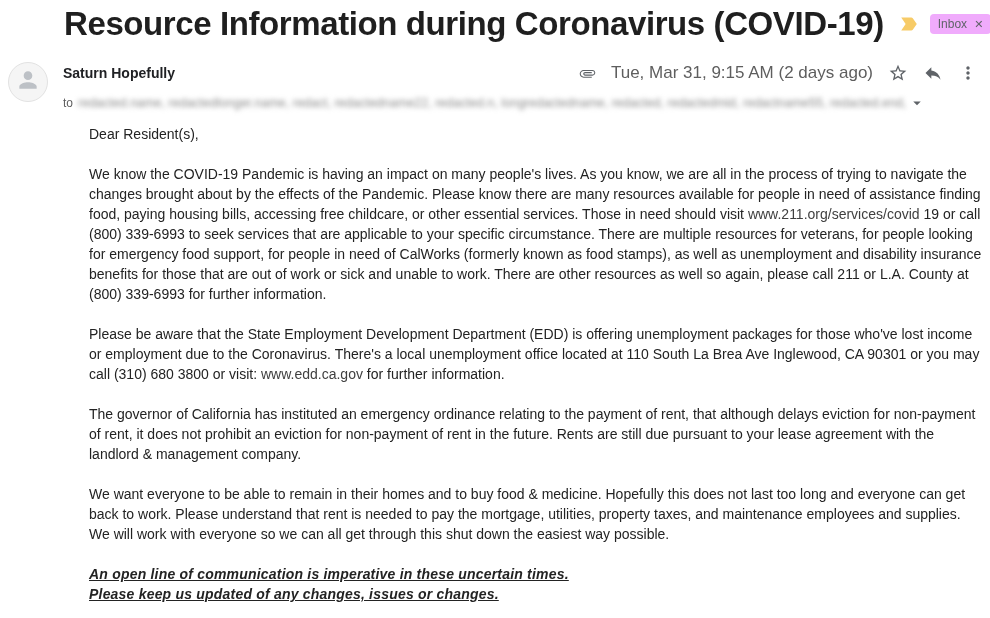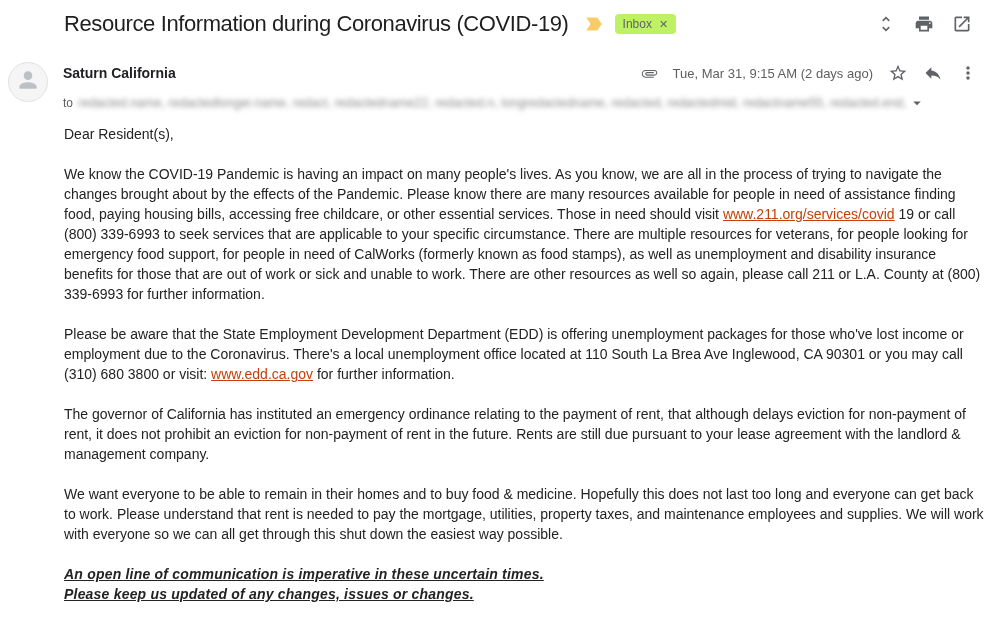--- a/index.html
+++ b/index.html
@@ -10,63 +10,63 @@
     color:#222222;
   }
   .page { position:relative; width:990px; height:618px; background:#fff; }
 
   
   .subject-row {
     display:flex; align-items:center;
     padding:6px 18px 0 64px; height:42px;
   }
   .subject-title {
-    font-size:22px; font-weight:400; color:#1f1f1f;
+    font-size:33px; font-weight:700; color:#1f1f1f;
     letter-spacing:-0.4px; white-space:nowrap;
   }
   .imp-marker { margin-left:14px; display:inline-flex; align-items:center; }
   .chip {
     margin-left:10px; display:inline-flex; align-items:flex-end; gap:7px;
-    background:#bef264; color:#5f6368; font-size:12px;
+    background:#f0abfc; color:#5f6368; font-size:12px;
     padding:3px 8px; border-radius:4px; white-space:nowrap; cursor:default;
   }
   .chip-x { font-size:11px; color:#5f6368; cursor:pointer; }
   .subject-icons { margin-left:auto; display:flex; align-items:center; gap:18px; }
   .ibtn { display:inline-flex; align-items:center; justify-content:center; cursor:pointer; }
   .ibtn svg, .imp-marker svg { display:block; }
 
   
   .msg-header { display:flex; margin-top:20px; padding:0 12px 0 8px; }
   .avatar {
     width:40px; height:40px; border-radius:50%;
     background:#f5f5f5; border:1px solid #e2e2e2;
     display:flex; align-items:center; justify-content:center;
     flex:0 0 auto; cursor:pointer;
   }
   .sender-block { flex:1; margin-left:15px; min-width:0; }
   .sender-row { display:flex; align-items:center; justify-content:space-between; height:22px; }
   .sender-name { font-size:14px; font-weight:700; color:#202124; }
   .meta { display:flex; align-items:center; gap:15px; }
-  .meta-date { font-size:13px; color:#5e5e5e; white-space:nowrap; }
+  .meta-date { font-size:17px; color:#5e5e5e; white-space:nowrap; }
   .clip { display:inline-flex; transform:rotate(90deg); }
   .to-row { display:flex; align-items:center; margin-top:10px; font-size:12px; color:#5e5e5e; }
   .to-blur {
     margin-left:5px; width:828px; overflow:hidden; white-space:nowrap;
     filter:blur(2.6px); color:#8a8a8a; font-size:12.5px;
   }
   .dd { display:inline-flex; margin-left:2px; cursor:pointer; }
 
   
   .body-text {
     padding:12px 6px 0 64px;
-    font-size:14px; line-height:20px; color:#232323;
+    font-size:14px; line-height:20px; color:#232323;margin-left:25px;
   }
   .para { margin-top:20px; }
   .para.greeting { margin-top:0; }
-  .body-text a { color:#c2410c; text-decoration:underline; cursor:pointer; }
+  .body-text a { color:#404040; cursor:pointer; }
   .closing { margin-top:20px; font-weight:700; font-style:italic; letter-spacing:0.2px;text-decoration:underline; }
   .closing div { margin:0; }
 </style>
 </head>
 <body>
 
 <div class="page">
 
   <div class="subject-row">
     <h1 class="subject-title">Resource Information during Coronavirus (COVID-19)</h1>
@@ -101,21 +101,21 @@
   <div class="msg-header">
     <div class="avatar">
       <span>
         <svg width="26" height="26" viewBox="0 0 24 24" fill="#bdc1c6">
             <path d="M12 12c2.21 0 4-1.79 4-4s-1.79-4-4-4-4 1.79-4 4 1.79 4 4 4zm0 2c-2.67 0-8 1.34-8 4v2h16v-2c0-2.66-5.33-4-8-4z"></path>
           </svg>
       </span>
     </div>
     <div class="sender-block">
       <div class="sender-row">
-        <span class="sender-name">Saturn California</span>
+        <span class="sender-name">Saturn Hopefully</span>
         <div class="meta">
           <span class="clip">
             <svg width="17" height="17" viewBox="0 0 24 24" fill="#5f6368">
                 <path d="M16.5 6v11.5c0 2.21-1.79 4-4 4s-4-1.79-4-4V5c0-1.38 1.12-2.5 2.5-2.5s2.5 1.12 2.5 2.5v10.5c0 .55-.45 1-1 1s-1-.45-1-1V6H10v9.5c0 1.38 1.12 2.5 2.5 2.5s2.5-1.12 2.5-2.5V5c0-2.21-1.79-4-4-4S7 2.79 7 5v12.5c0 3.04 2.46 5.5 5.5 5.5s5.5-2.46 5.5-5.5V6h-1.5z"></path>
               </svg>
           </span>
           <span class="meta-date">Tue, Mar 31, 9:15 AM (2 days ago)</span>
           <span class="ibtn">
             <svg width="20" height="20" viewBox="0 0 24 24" fill="#5f6368">
                 <path d="M22 9.24l-7.19-.62L12 2 9.19 8.63 2 9.24l5.46 4.73L5.82 21 12 17.27 18.18 21l-1.63-7.03L22 9.24zM12 15.4l-3.76 2.27 1-4.28-3.32-2.88 4.38-.38L12 6.1l1.71 4.04 4.38.38-3.32 2.88 1 4.28L12 15.4z"></path>

